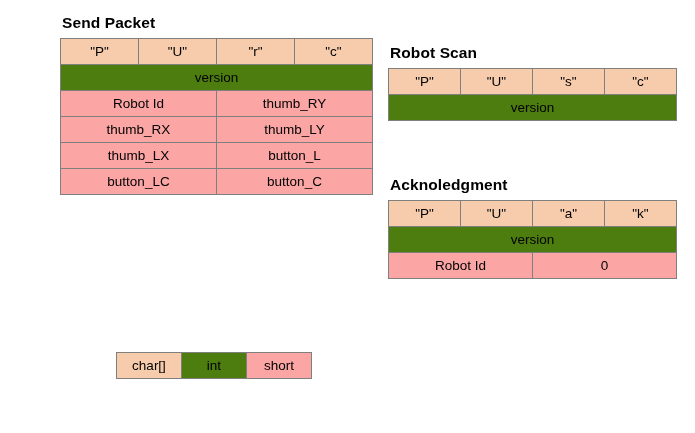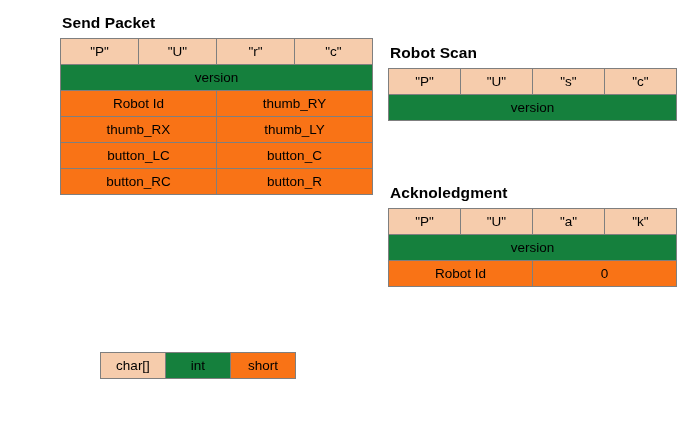--- a/index.html
+++ b/index.html
@@ -34,38 +34,38 @@
     height: 25px;
     text-align: center;
     vertical-align: middle;
     font-size: 13.5px;
     color: #000000;
     padding: 0;
     line-height: 25px;
     white-space: nowrap;
   }
   .c-char { background: #f6ccac; }
-  .c-int  { background: #15803d; }
-  .c-short{ background: #f97316; }
+  .c-int  { background: #4d7c0f; }
+  .c-short{ background: #fca5a5; }
 
   
   #send-packet { left: 18px; top: 14px; padding-left: 42px; }
   #send-packet table.packet { width: 313px; }
 
   
   #robot-scan { left: 388px; top: 8px; margin-top: 36px; }
   #robot-scan table.packet { width: 289px; }
 
   
-  #acknoledgment { left: 388px; top: 184px; }
+  #acknoledgment { left: 388px; top: 176px; }
   #acknoledgment table.packet { width: 289px; }
 
   
   #colour-key { left: 18px; top: 352px; }
-  #colour-key table.packet { width: 193px; }
+  #colour-key table.packet { width: 193px; margin-left: 16px; }
   #colour-key table.packet td { width: 64px; }
   .key-wrap { margin-left: 82px; }
 </style>
 </head>
 <body>
 
 <div class="panel" id="send-packet">
   <div class="panel-title">Send Packet</div>
   <table class="packet">
     <tbody>
@@ -80,26 +80,26 @@
     </tr>
     <tr>
       <td class="c-short" colspan="2">Robot Id</td>
       <td class="c-short" colspan="2">thumb_RY</td>
     </tr>
     <tr>
       <td class="c-short" colspan="2">thumb_RX</td>
       <td class="c-short" colspan="2">thumb_LY</td>
     </tr>
     <tr>
+      <td class="c-short" colspan="2">thumb_LX</td>
+      <td class="c-short" colspan="2">button_L</td>
+    </tr>
+    <tr>
       <td class="c-short" colspan="2">button_LC</td>
       <td class="c-short" colspan="2">button_C</td>
-    </tr>
-    <tr>
-      <td class="c-short" colspan="2">button_RC</td>
-      <td class="c-short" colspan="2">button_R</td>
     </tr>
   </tbody>
     </table>
 </div>
 
 <div class="panel" id="robot-scan">
   <div class="panel-title">Robot Scan</div>
   <table class="packet">
     <tbody>
         <tr>

